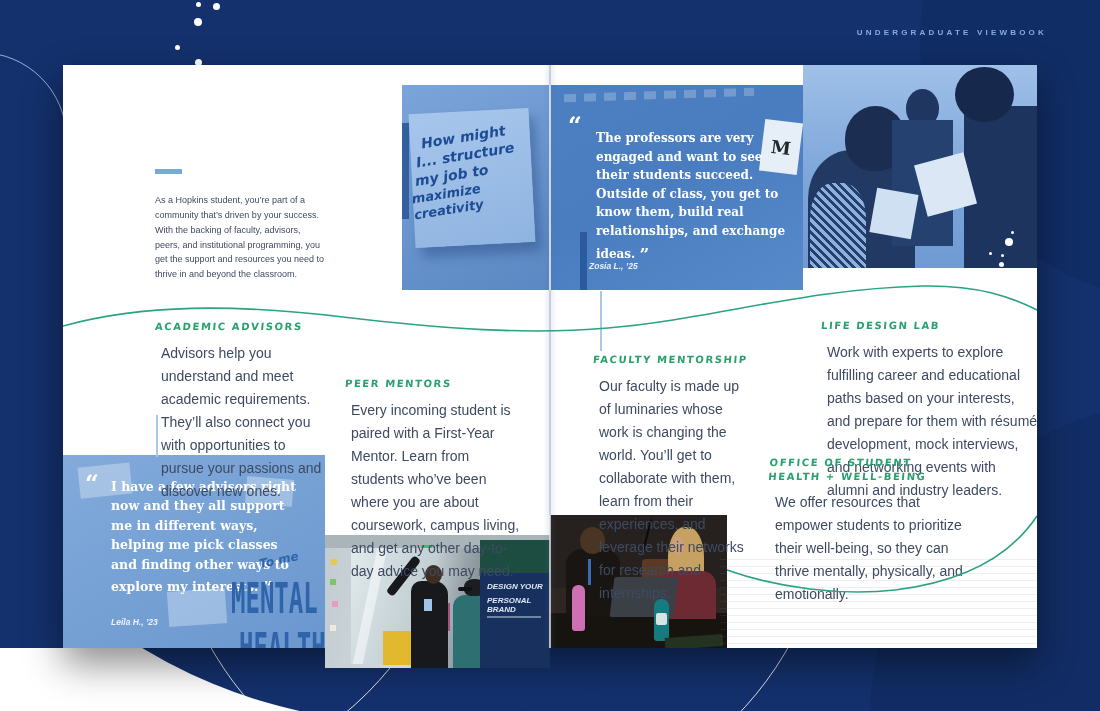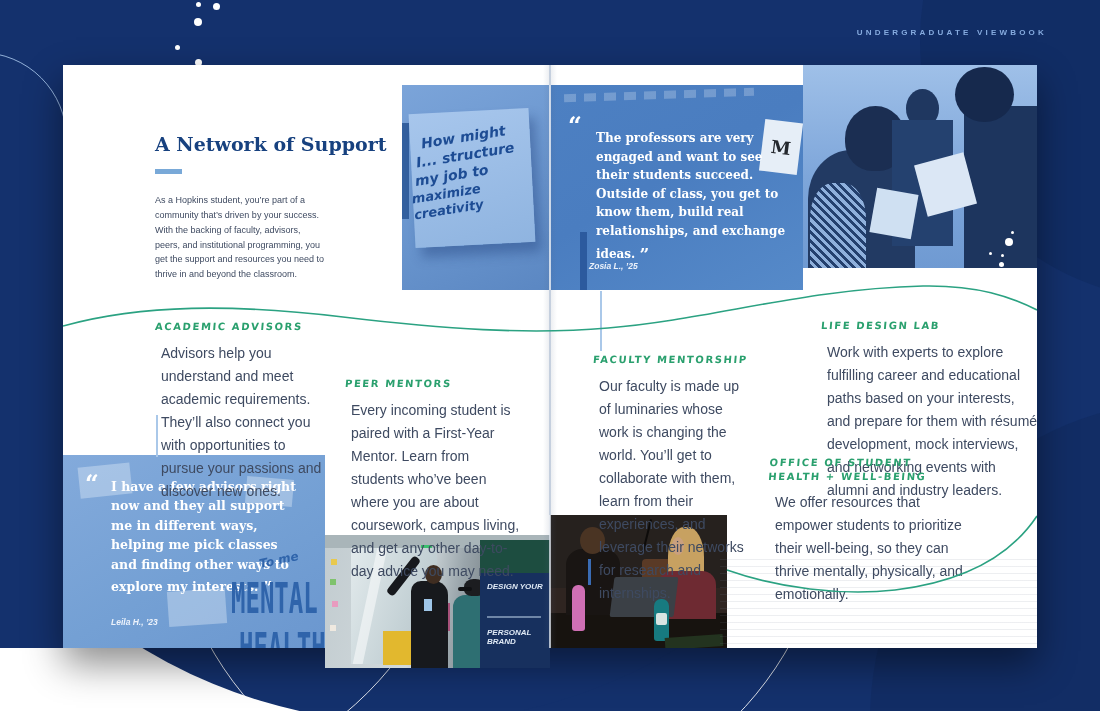--- a/index.html
+++ b/index.html
@@ -106,21 +106,21 @@
   .wb-far{left:116px;top:68px;width:9px;height:28px;background:#a8527b;}
   .wb-f1-arm{left:74px;top:18px;width:9px;height:46px;background:#17191d;transform:rotate(38deg);border-radius:4px;}
   .wb-f1-head{left:100px;top:30px;width:17px;height:19px;background:#3f2d21;border-radius:50%;}
   .wb-f1-body{left:86px;top:46px;width:37px;height:87px;background:#17191d;border-radius:10px 14px 0 0;}
   .wb-lanyard{left:99px;top:64px;width:8px;height:12px;background:#9fc6e8;}
   .wb-f2-head{left:139px;top:44px;width:21px;height:17px;background:#1c1d20;border-radius:45% 45% 35% 35%;}
   .wb-brim{left:133px;top:52px;width:14px;height:4px;background:#101113;border-radius:2px;}
   .wb-f2-body{left:128px;top:60px;width:46px;height:73px;background:#2e6f72;border-radius:12px 16px 0 0;}
   .wb-banner{right:0;top:5px;width:70px;height:128px;background:linear-gradient(180deg,#1d4d40 0 26%,#17305e 26% 100%);}
   .banner-l1{position:absolute;left:7px;top:42px;color:#dfe9f5;font-size:8px;font-weight:bold;font-style:italic;}
-  .banner-l2{position:absolute;left:7px;top:56px;color:#dfe9f5;font-size:8px;font-weight:bold;font-style:italic;width:64px;margin-top:32px;}
+  .banner-l2{position:absolute;left:7px;top:56px;color:#dfe9f5;font-size:8px;font-weight:bold;font-style:italic;width:64px;}
   .banner-tag{position:absolute;left:7px;top:76px;width:54px;height:2px;background:rgba(200,220,240,.5);}
   .photo-lt{left:487px;top:450px;width:177px;height:133px;
             background:linear-gradient(180deg,#26211e 0 55%,#2f2521 55% 74%,#17130f 74% 100%);}
   .lt{position:absolute;}
   .lt-stand{left:96px;top:4px;width:2px;height:34px;background:#0d0b0a;transform:rotate(14deg);}
   .lt-chair{left:92px;top:44px;width:30px;height:44px;background:#5a3a26;border-radius:4px;}
   .lt-f1-head{left:30px;top:12px;width:25px;height:27px;background:#4a3423;border-radius:50%;}
   .lt-f1-body{left:16px;top:34px;width:54px;height:66px;background:#191513;border-radius:16px 16px 0 0;}
   .lt-f1-lan{left:38px;top:44px;width:3px;height:26px;background:#3a6cb4;}
   .lt-f2-hair{left:118px;top:12px;width:36px;height:66px;background:#c7a161;border-radius:45% 45% 30% 30%;}
@@ -240,21 +240,20 @@
       <div class="lt lt-f2-body"></div>
       <div class="lt lt-laptop"></div>
       <div class="lt lt-pink"></div>
       <div class="lt lt-teal"></div>
       <div class="lt lt-label"></div>
       <div class="lt lt-book"></div>
     </div>
 
     <div class="ruled"></div>
 
-    <div class="page-title">A Network of Support</div>
     <div class="accent-bar"></div>
     <div class="intro-body">As a Hopkins student, you’re part of a community that’s driven by your success. With the backing of faculty, advisors, peers, and institutional programming, you get the support and resources you need to thrive in and beyond the classroom.</div>
 
     <div class="section s0">
       <div class="sec-head">ACADEMIC ADVISORS</div>
       <p class="sec-body">Advisors help you understand and meet academic requirements. They’ll also connect you with opportunities to pursue your passions and discover new ones.</p>
     </div>
     <div class="section s1">
       <div class="sec-head">PEER MENTORS</div>
       <p class="sec-body">Every incoming student is paired with a First-Year Mentor. Learn from students who’ve been where you are about coursework, campus living, and get any other day-to-day advice you may need.</p>

